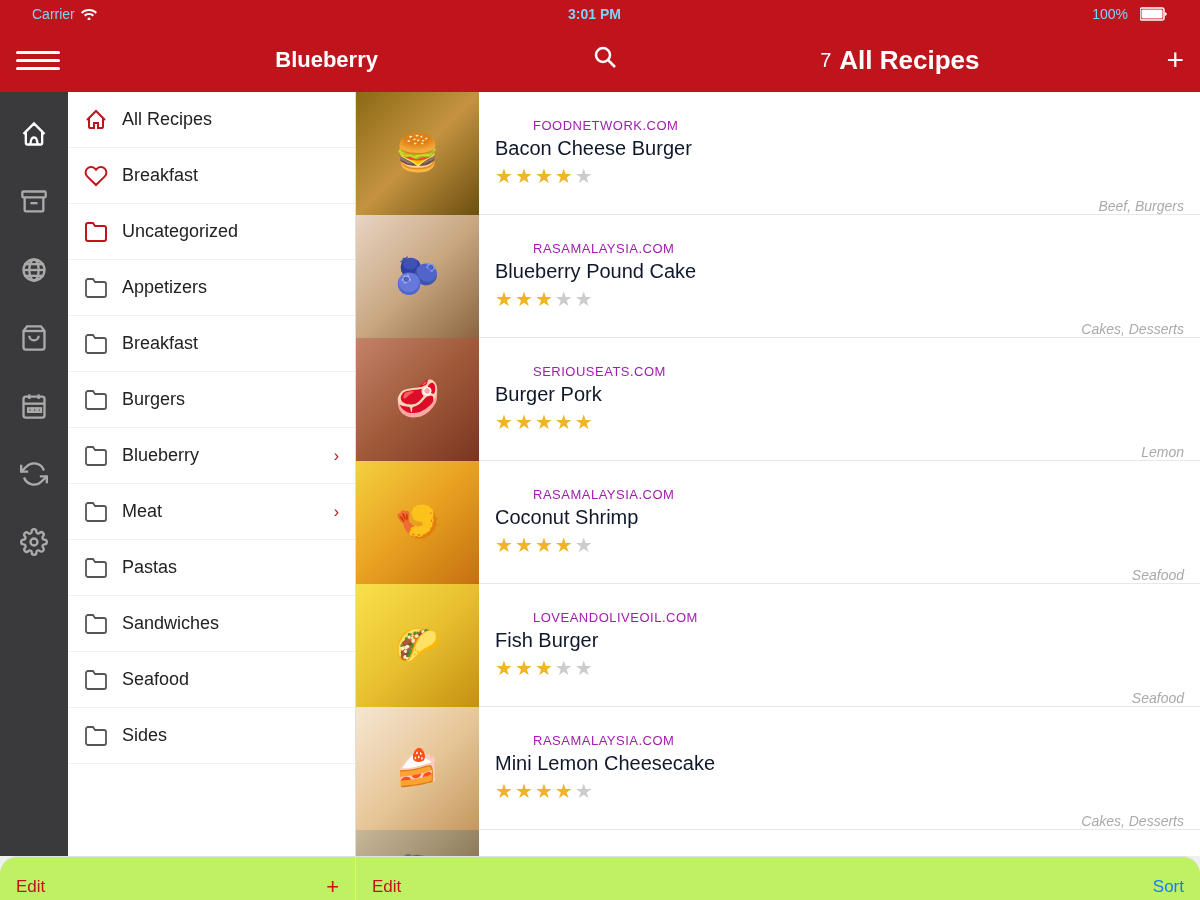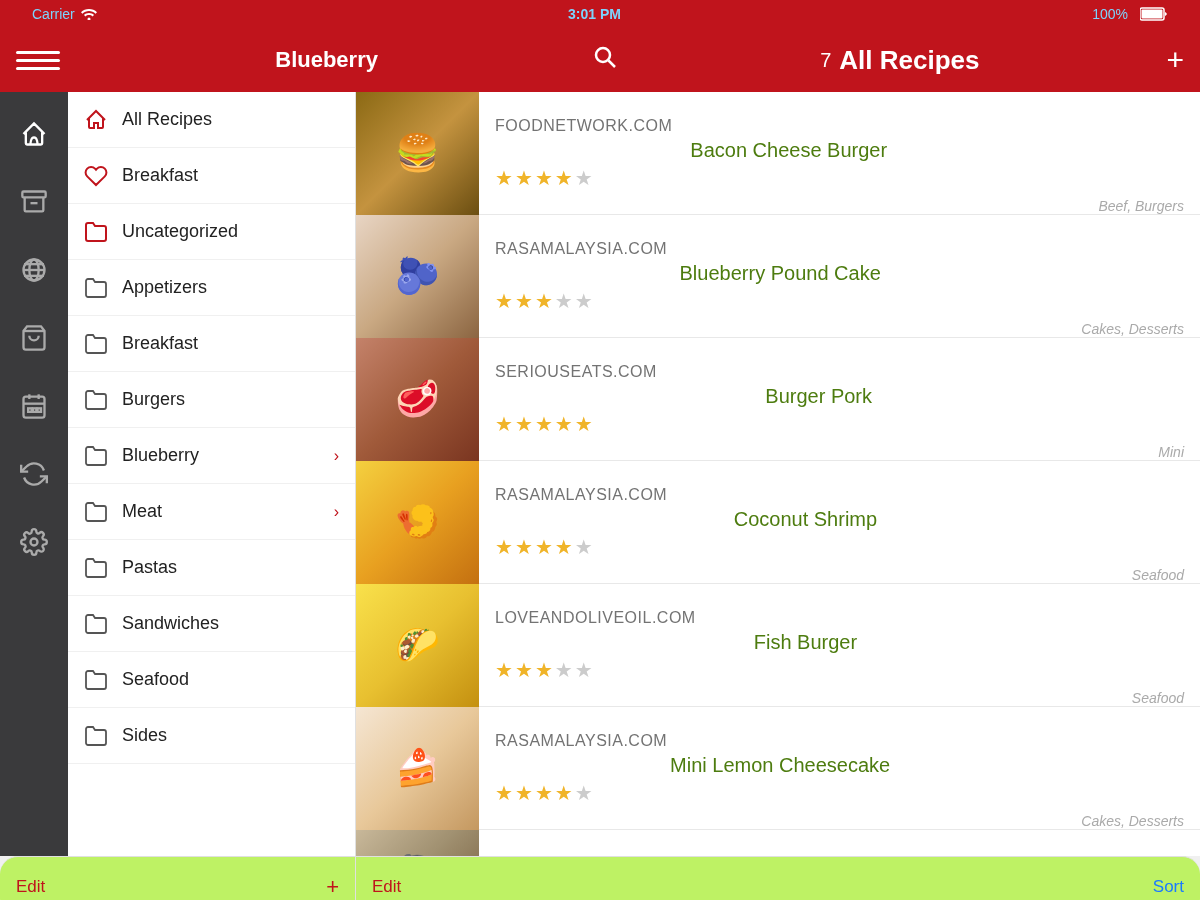--- a/index.html
+++ b/index.html
@@ -105,22 +105,22 @@
     }
     .recipe-thumb .thumb-placeholder {
       width: 100%;
       height: 100%;
       display: flex;
       align-items: center;
       justify-content: center;
       font-size: 36px;
     }
     .recipe-info { flex: 1; padding: 12px 16px; display: flex; flex-direction: column; justify-content: center; gap: 4px; }
-    .recipe-source { font-size: 16px; color: #737373; text-transform: uppercase; letter-spacing: 0.5px; }
-    .recipe-name { font-size: 20px; color: #4d7c0f; font-weight: 500; text-align: center; }
+    .recipe-source { font-size: 13px; color: #a21caf; text-transform: uppercase; letter-spacing: 0.5px; margin-left: 38px; }
+    .recipe-name { font-size: 20px; color: #0f172a; font-weight: 500; }
     .recipe-stars { display: flex; gap: 2px; }
     .star { font-size: 20px; }
     .star.filled { color: #f0b429; }
     .star.empty { color: #ccc; }
     .recipe-tags { font-size: 14px; color: #aaa; font-style: italic; text-align: right; align-self: flex-end; white-space: nowrap; }
 
     
     .bottom-bar {
       height: 60px;
       background: #bef264;
@@ -377,21 +377,21 @@
       <span class="recipe-source">SERIOUSEATS.COM</span>
       <span class="recipe-name">Burger Pork</span>
       <div class="recipe-stars">
             <span class="star filled">★</span>
             <span class="star filled">★</span>
             <span class="star filled">★</span>
             <span class="star filled">★</span>
             <span class="star filled">★</span>
           </div>
     </div>
-    <span class="recipe-tags">Mini</span>
+    <span class="recipe-tags">Lemon</span>
   </div>
       <div class="recipe-item">
     <div class="recipe-thumb thumb-shrimp">
       <div class="thumb-placeholder">🍤</div>
     </div>
     <div class="recipe-info">
       <span class="recipe-source">RASAMALAYSIA.COM</span>
       <span class="recipe-name">Coconut Shrimp</span>
       <div class="recipe-stars">
             <span class="star filled">★</span>

